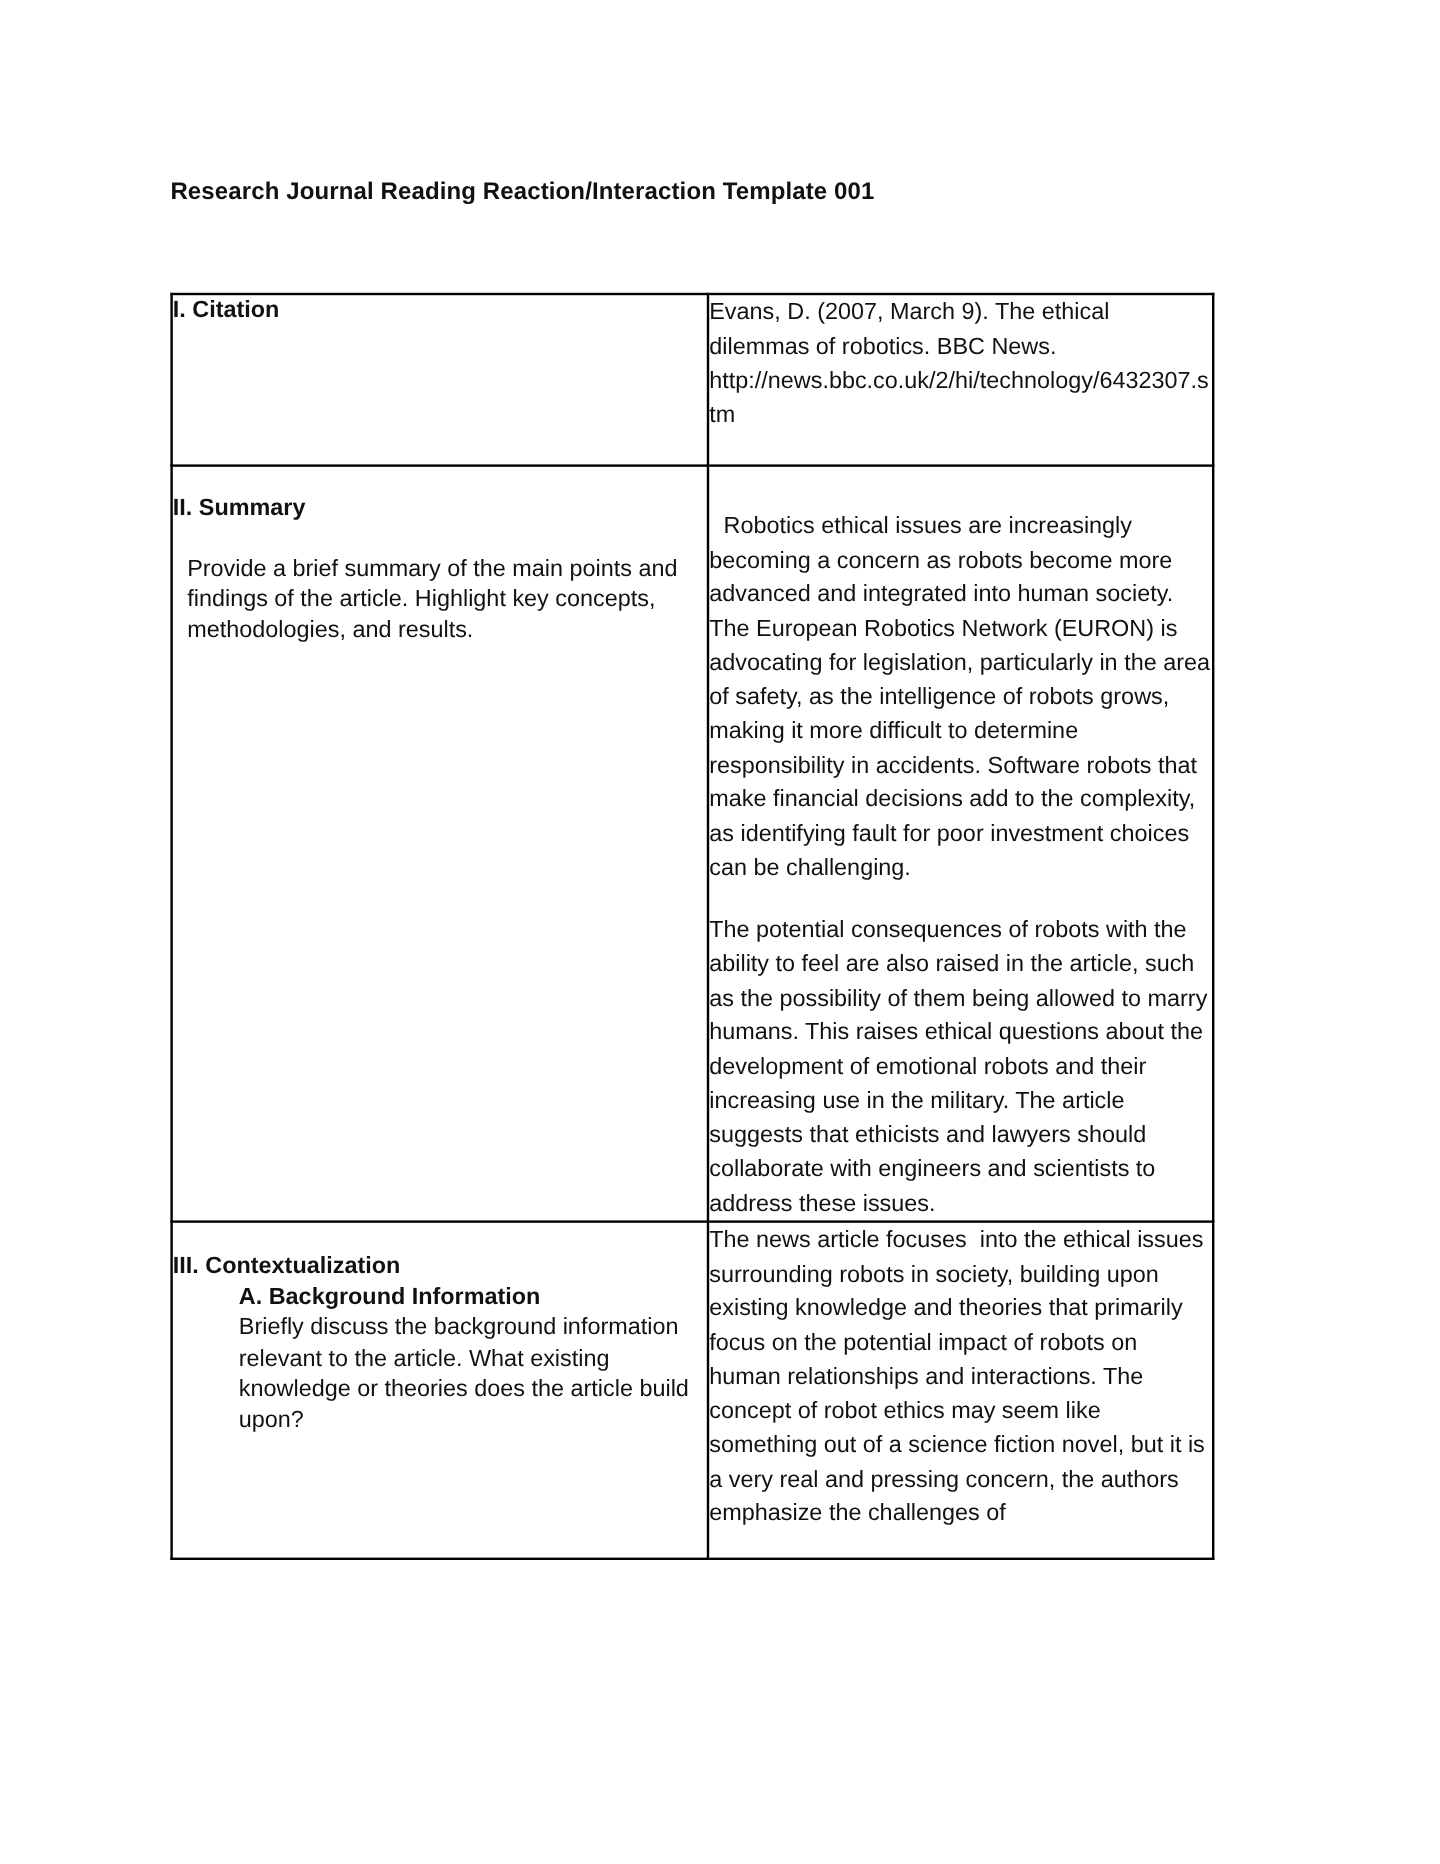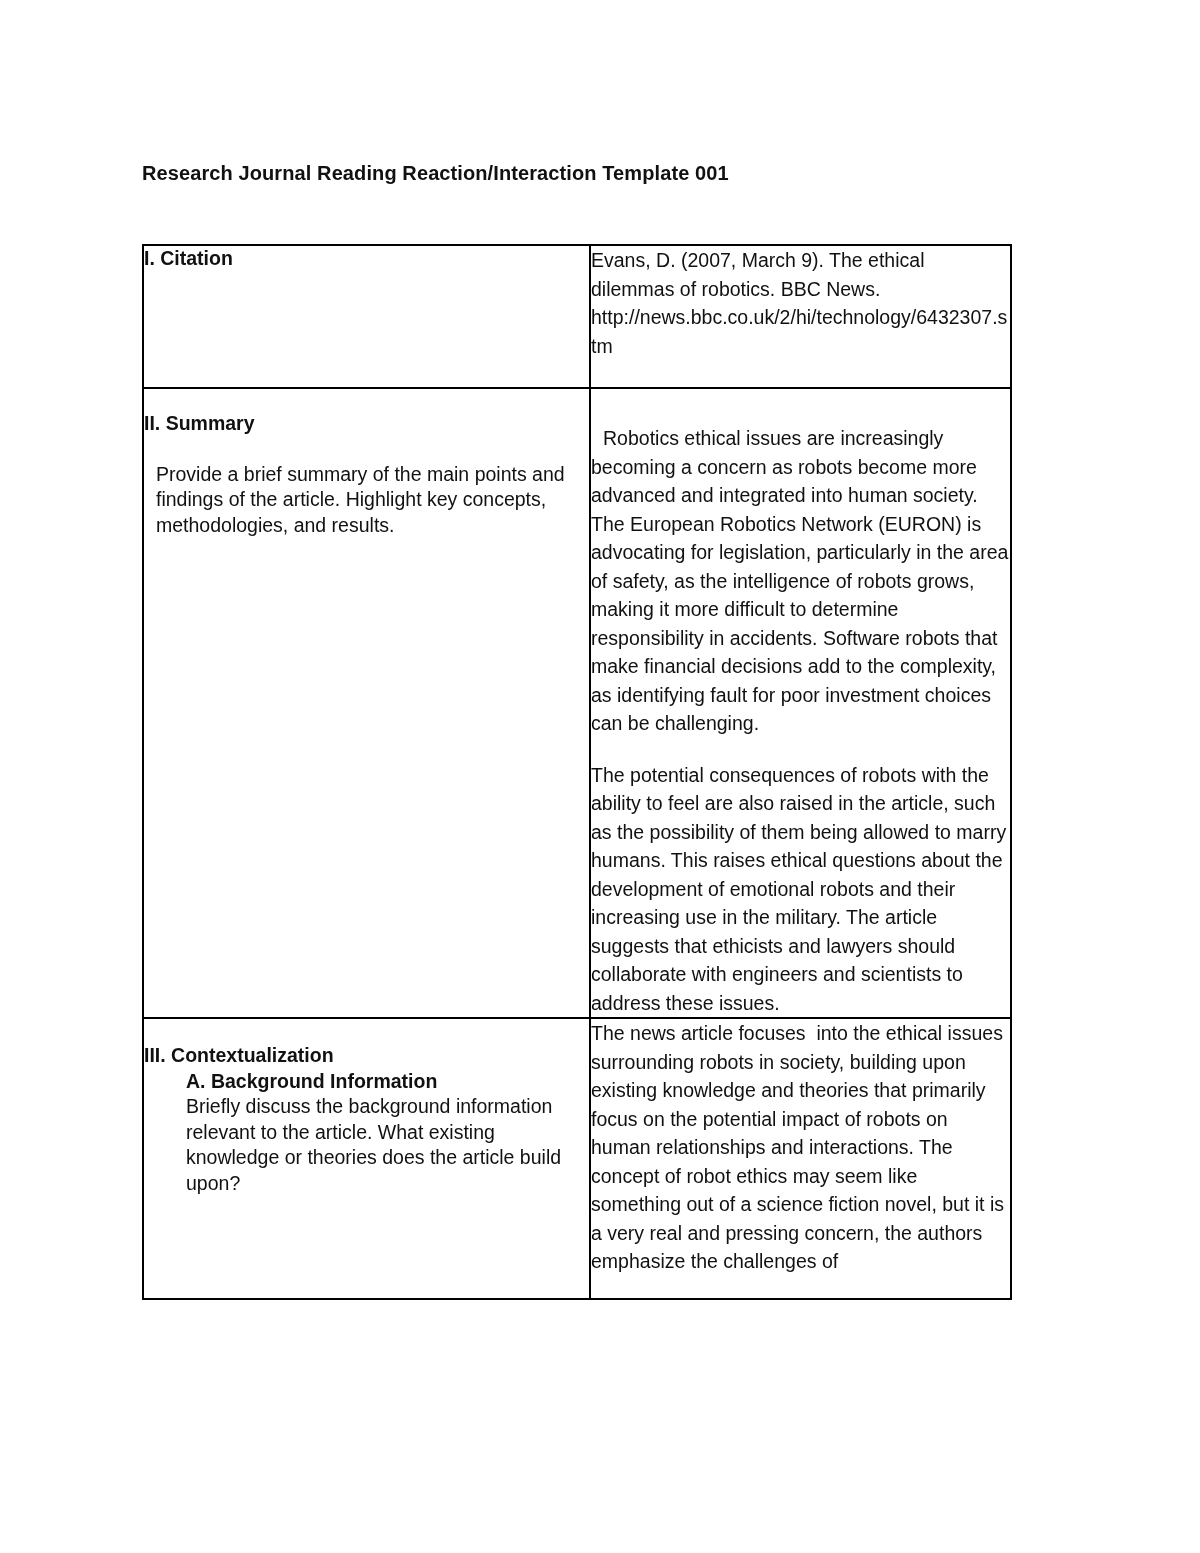--- a/index.html
+++ b/index.html
@@ -7,21 +7,21 @@
       width: 1200px;
       height: 1553px;
       position: relative;
       font-family: "Liberation Sans", "DejaVu Sans", sans-serif;
       color: #111111;
       overflow: hidden;
     }
     .doc-title {
       position: absolute;
       left: 142px;
-      top: 162px;
+      top: 149px;
       font-size: 20px;
       font-weight: bold;
       letter-spacing: 0.1px;
       white-space: nowrap;
     }
     .template-table {
       position: absolute;
       left: 142px;
       top: 244px;
       width: 870px;
@@ -47,21 +47,21 @@
     }
     .row-citation { height: 143px; }
     .row-summary { height: 508px; }
     .row-context { height: 220px; }
     .row-summary .cell-left { padding-top: 22px; }
     .row-summary .cell-right { padding-top: 35px; }
     .row-context .cell-left { padding-top: 24px; }
     .row-context .cell-right { }
     .heading { font-weight: bold; }
     .prompt { margin-top: 25px; margin-left: 12px; }
-    .sub-block { padding-left: 42px; }
+    .sub-block { padding-left: 55px; }
     .para { margin: 0; }
     .para + .para { margin-top: 23px; }
     .row-context .cell-right {
       height: 281px;
       overflow: hidden;
       box-sizing: border-box;
     }
     .indent-first { text-indent: 12px; }
   </style>
 </head>

